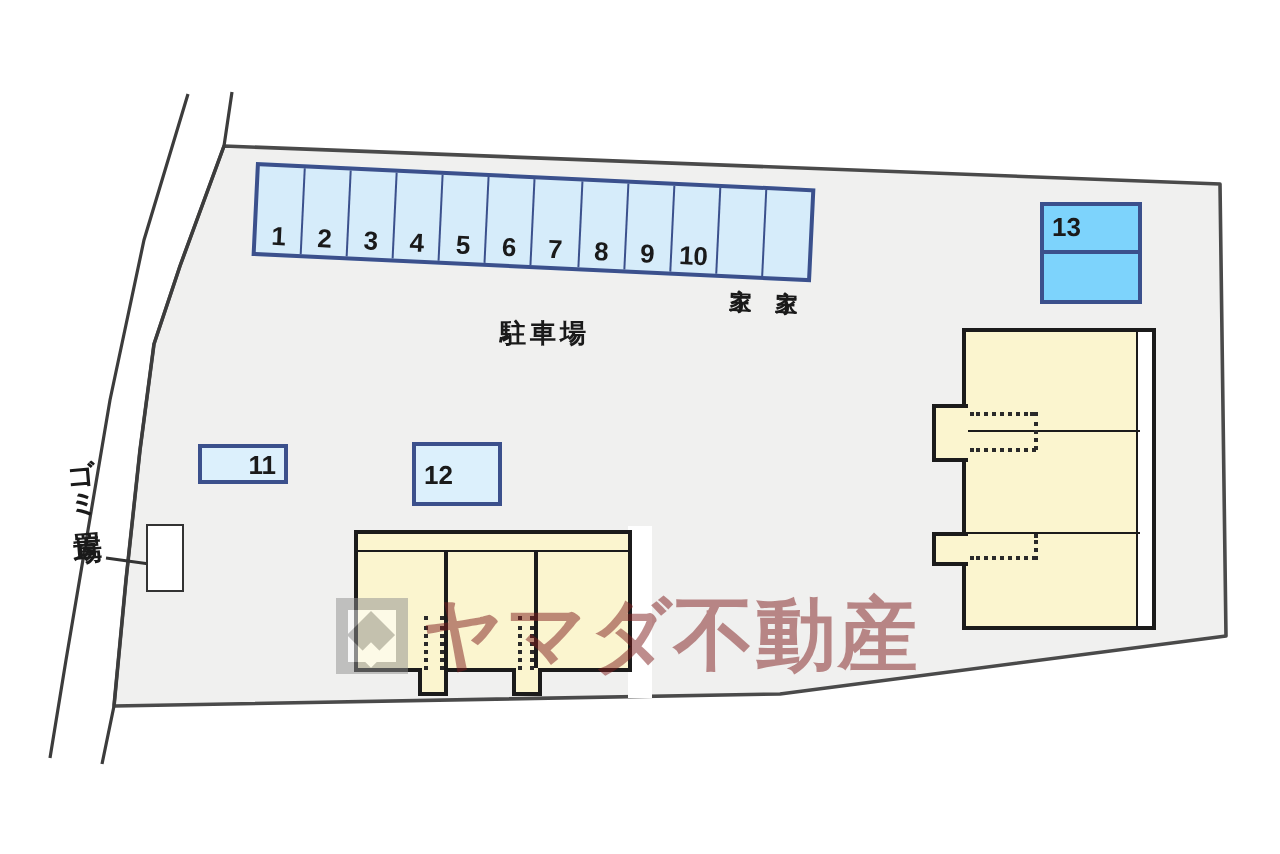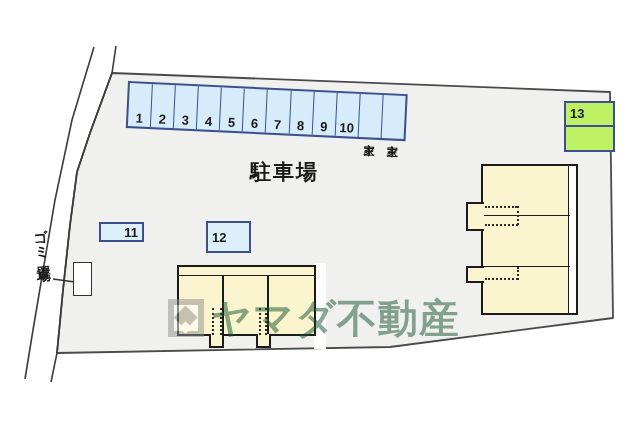--- a/index.html
+++ b/index.html
@@ -29,27 +29,27 @@
   }
 
   
   .spotbox{
     position:absolute;background:#dcf0fc;border:2px solid #3b508c;box-sizing:border-box;
     font-size:13px;font-weight:600;display:flex;align-items:center;z-index:2;padding-left:24px;
   }
   .spot11{left:99px;top:222px;width:45px;height:20px;justify-content:flex-end;padding-right:4px;}
   .spot12{left:206px;top:221px;width:45px;height:32px;padding-left:4px;}
   .spot1314{left:520px;top:101px;width:51px;height:51px;border:2px solid #3b508c;
-    background:#bef264;box-sizing:border-box;position:absolute;z-index:2;margin-left:44px;}
+    background:#7dd3fc;box-sizing:border-box;position:absolute;z-index:2;}
   .spot1314 .row{height:50%;display:flex;align-items:center;padding-left:4px;
     font-size:13px;font-weight:600;box-sizing:border-box;}
   .spot1314 .row.first{border-bottom:2px solid #3b508c;}
 
   
-  .area-label{position:absolute;left:250px;top:158px;font-size:21px;font-weight:600;
+  .area-label{position:absolute;left:250px;top:158px;font-size:13px;font-weight:600;
     letter-spacing:2px;z-index:2;font-family:Liberation Serif, serif;}
   .garbage-label{
     position:absolute;left:36px;top:219px;height:80px;
     writing-mode:vertical-rl;text-orientation:upright;
     font-size:14px;font-weight:600;line-height:1;letter-spacing:2px;
     transform:rotate(-5deg);z-index:2;
   }
   .garbage-box{position:absolute;left:73px;top:262px;width:19px;height:34px;
     background:#fff;border:1.5px solid #333;box-sizing:border-box;z-index:2;}
 
@@ -94,21 +94,21 @@
     background:#fff;z-index:1;}
 
   
   .watermark{position:absolute;left:168px;top:298px;display:flex;align-items:center;
     gap:7px;opacity:0.5;z-index:10;pointer-events:none;}
   .wm-logo{position:relative;width:24px;height:26px;border:6px solid #8f8f8f;background:#fff;}
   .wm-diamond{position:absolute;left:3px;top:4px;width:17px;height:17px;
     background:#8f8f8f;transform:rotate(45deg);}
   .wm-notch{position:absolute;left:7px;top:18px;width:9px;height:9px;
     background:#fff;transform:rotate(45deg);}
-  .wm-text{font-size:40px;font-weight:bold;color:#14532d;line-height:1;
+  .wm-text{font-size:40px;font-weight:bold;color:#7f1d1d;line-height:1;
     letter-spacing:1px;white-space:nowrap;}
 </style>
 </head>
 <body>
 
 <div class="stage">
 
   <svg width="640" height="427" viewBox="0 0 640 427">
     <polygon points="112,73 610,92 613,318 390,347 57,353 63,290 70,225 77,172 90,133" fill="#f0f0ef" stroke="#4a4a4a" stroke-width="1.8" stroke-linejoin="round"></polygon>
     <polyline points="116,46 112,73 90,133 77,172 70,225 63,290 57,353 51,382" fill="none" stroke="#3c3c3c" stroke-width="1.6"></polyline>

